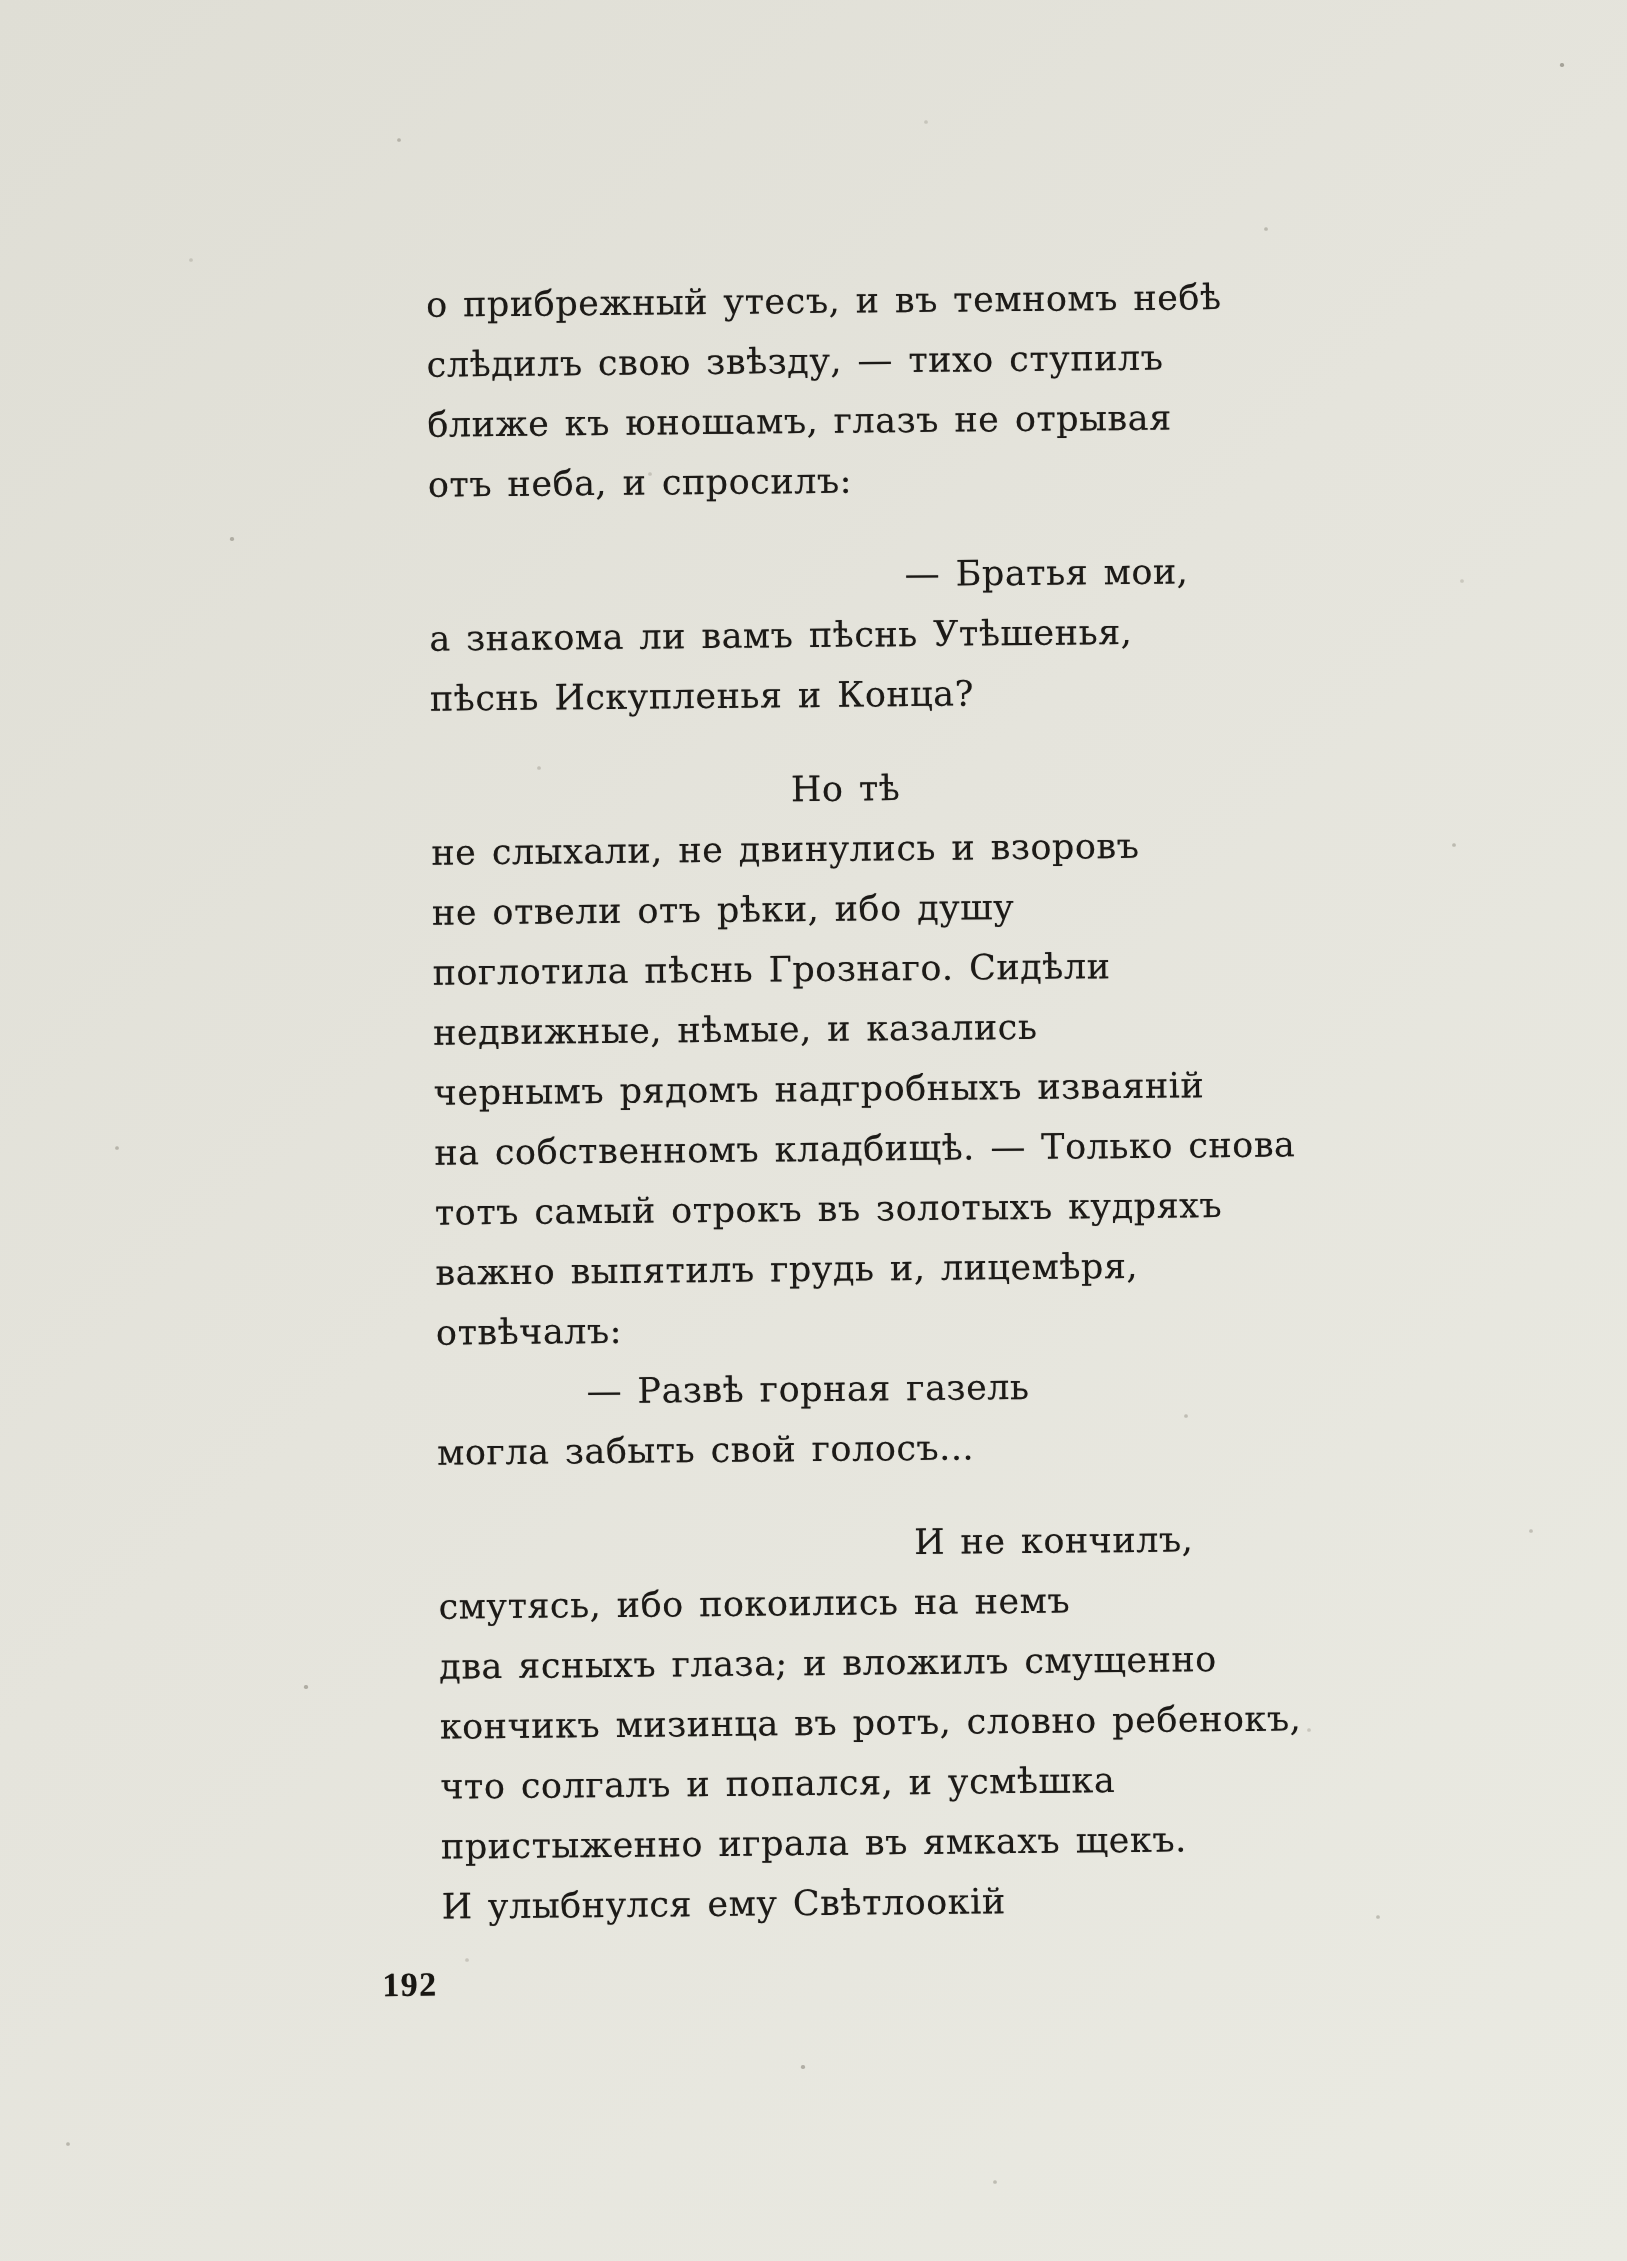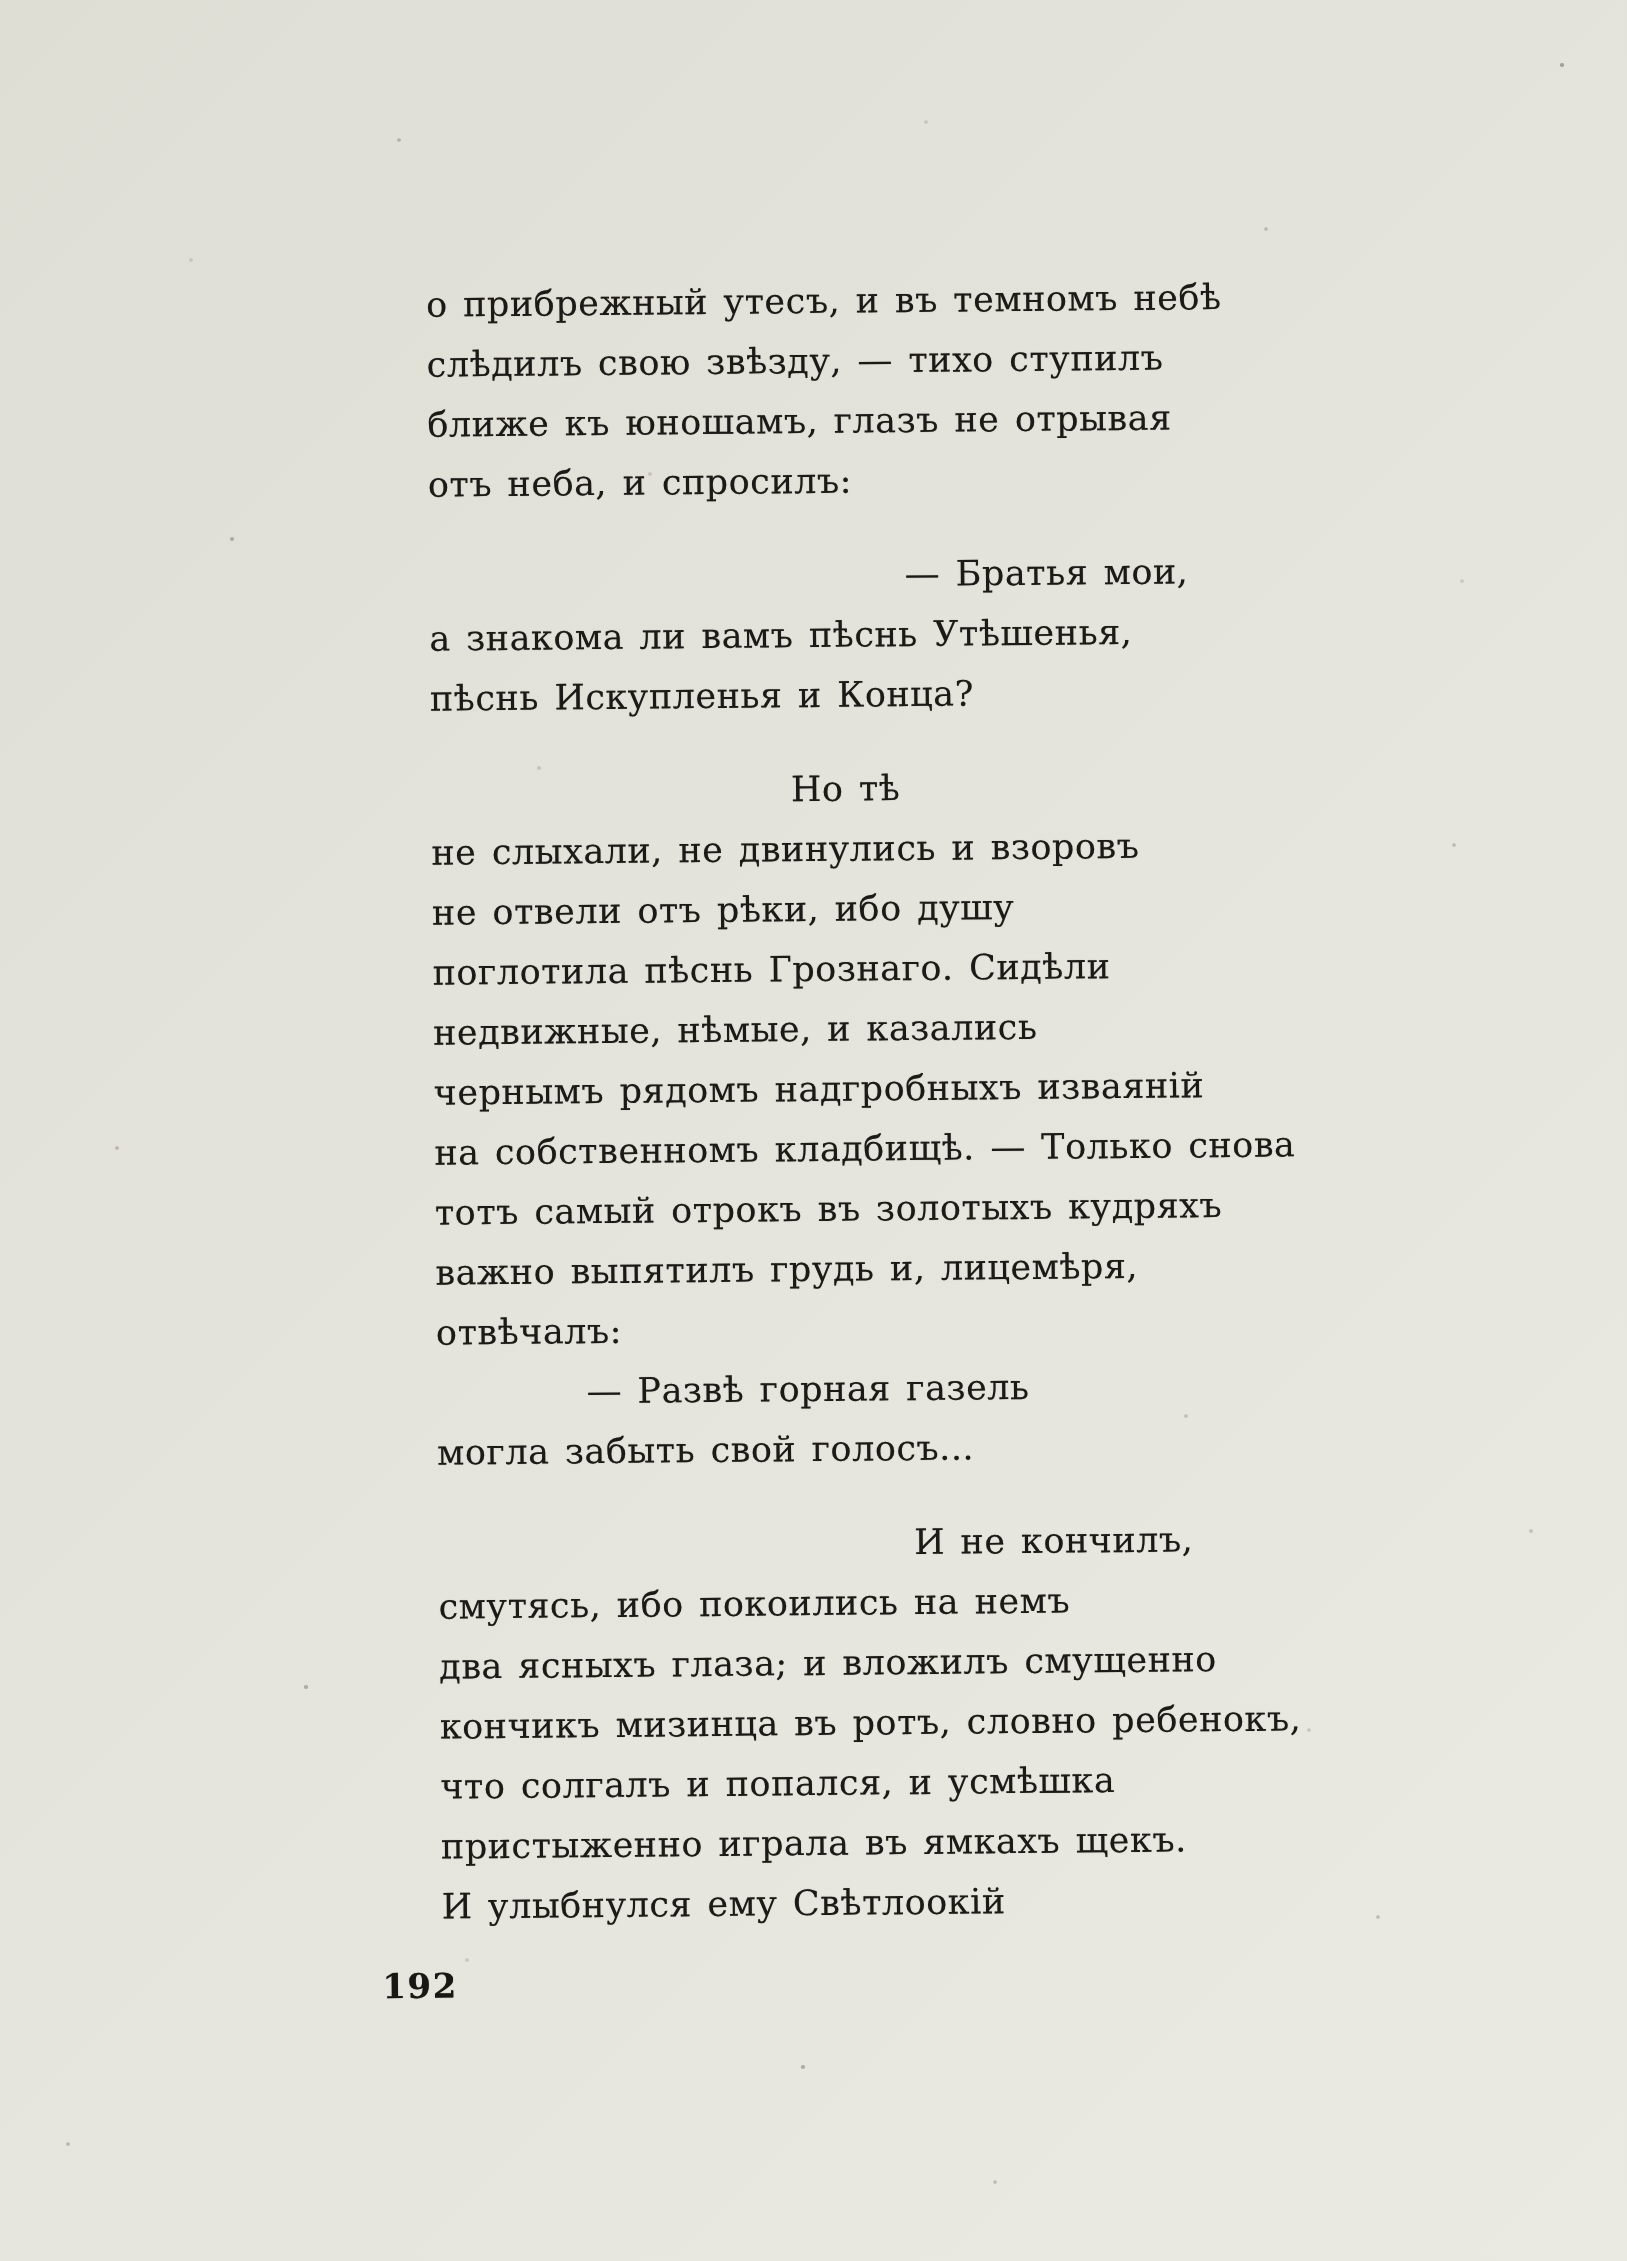--- a/index.html
+++ b/index.html
@@ -45,20 +45,21 @@
   .line[data-indent="large"]  { padding-left: 476px; }
   .page-number {
     position: absolute;
     left: 373px;
     top: 1962px;
     font-size: 34px;
     font-weight: bold;
     color: #191713;
     letter-spacing: 1.5px;
     text-shadow: 0 0 0.8px rgba(25, 22, 18, 0.5);
+    font-family: Liberation Serif, serif;
   }
   
   .speckles {
     position: absolute;
     top: 0; left: 0;
     width: 1.5px; height: 1.5px;
     border-radius: 50%;
     background: transparent;
     box-shadow:
       1561px 64px 0 1.1px rgba(70,64,52,0.40),

